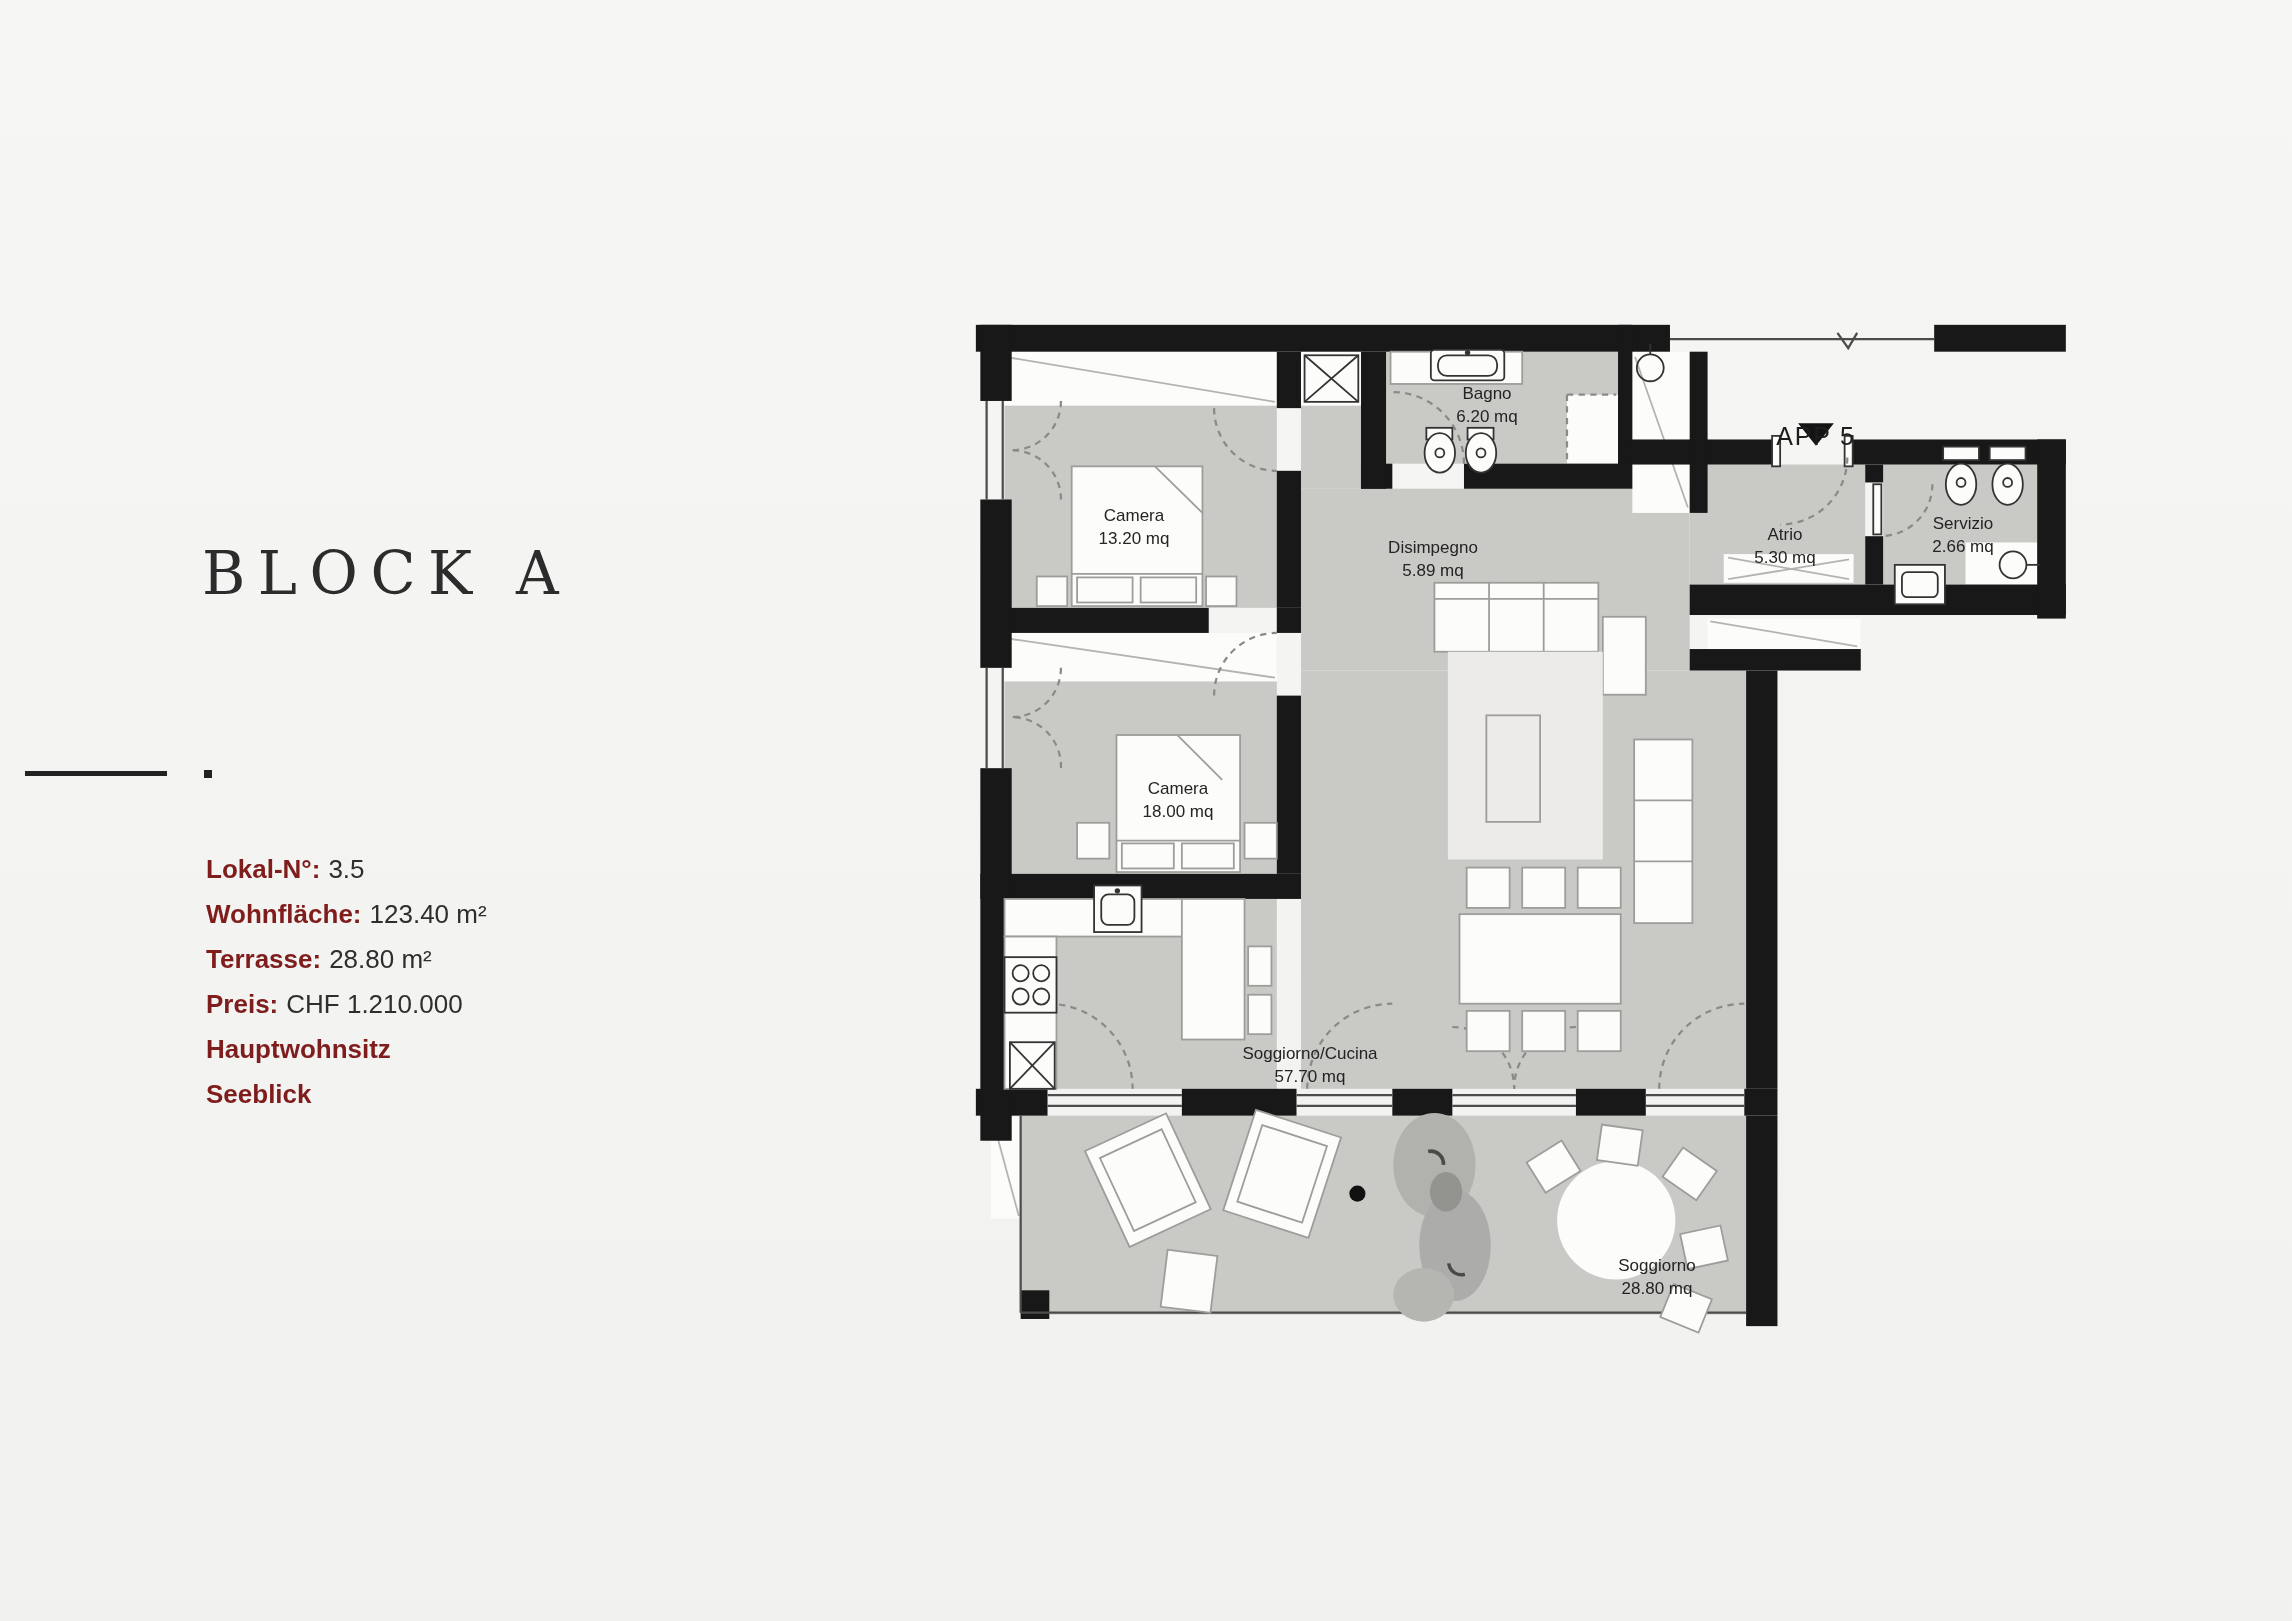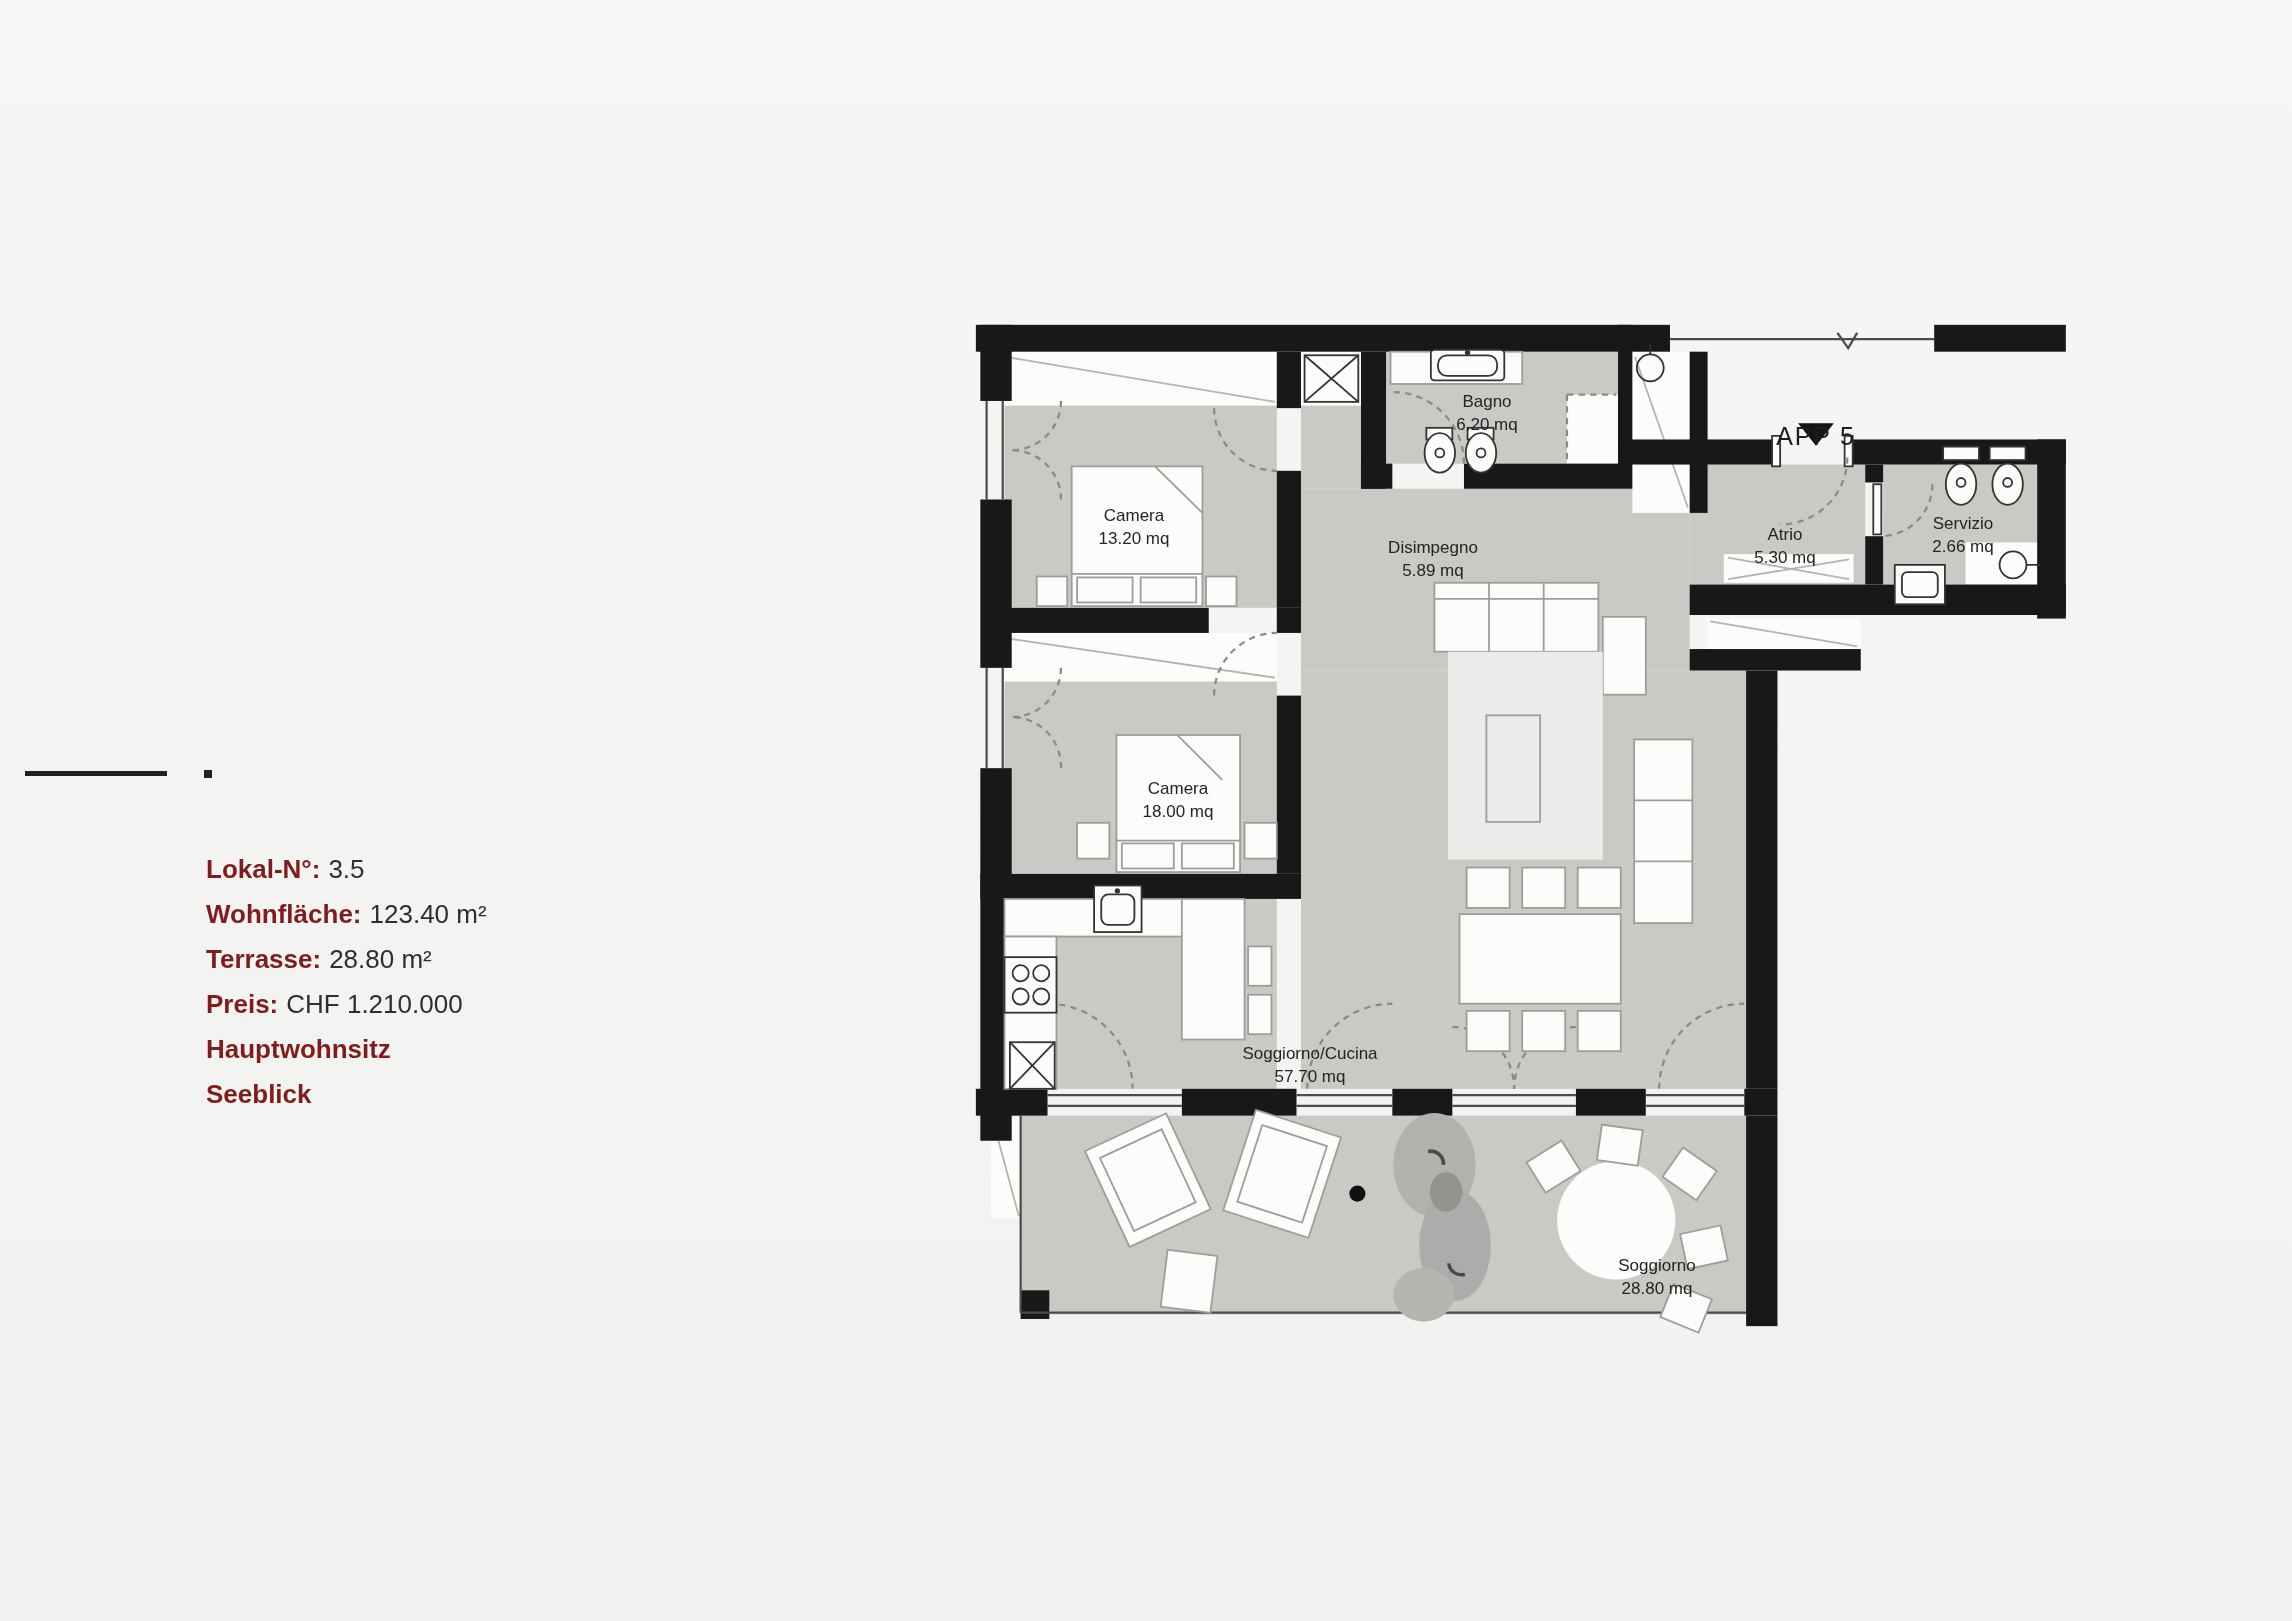--- a/index.html
+++ b/index.html
@@ -37,20 +37,21 @@
   }
   .app5{
     position:absolute;left:1816px;top:394px;transform:translateX(-50%);
     font-size:25px;letter-spacing:1.8px;color:#1d1d1d;white-space:nowrap;margin-top:28px;
   }
 </style>
 </head>
 <body>
 
 <div class="title">
+  <div>BLOCK A</div>
 </div>
 <div class="rule"></div>
 <div class="dot"></div>
 
 <div class="details">
   <div class="row"><span class="lab">Lokal-N°:</span><span>3.5</span></div>
   <div class="row"><span class="lab">Wohnfläche:</span><span>123.40 m²</span></div>
   <div class="row"><span class="lab">Terrasse:</span><span>28.80 m²</span></div>
   <div class="row"><span class="lab">Preis:</span><span>CHF 1.210.000</span></div>
   <div class="row"><span class="lab">Hauptwohnsitz</span></div>
@@ -293,21 +294,21 @@
 <div class="app5">APP 5</div>
 
 <div class="rlabel" style="left:1134px;top:504px;">
   <div>Camera</div>
   <div>13.20 mq</div>
 </div>
 <div class="rlabel" style="left:1433px;top:536px;">
   <div>Disimpegno</div>
   <div>5.89 mq</div>
 </div>
-<div class="rlabel" style="left:1487px;top:390px;">
+<div class="rlabel" style="left:1487px;top:382px;">
   <div>Bagno</div>
   <div>6.20 mq</div>
 </div>
 <div class="rlabel" style="left:1785px;top:523px;">
   <div>Atrio</div>
   <div>5.30 mq</div>
 </div>
 <div class="rlabel" style="left:1963px;top:512px;">
   <div>Servizio</div>
   <div>2.66 mq</div>

